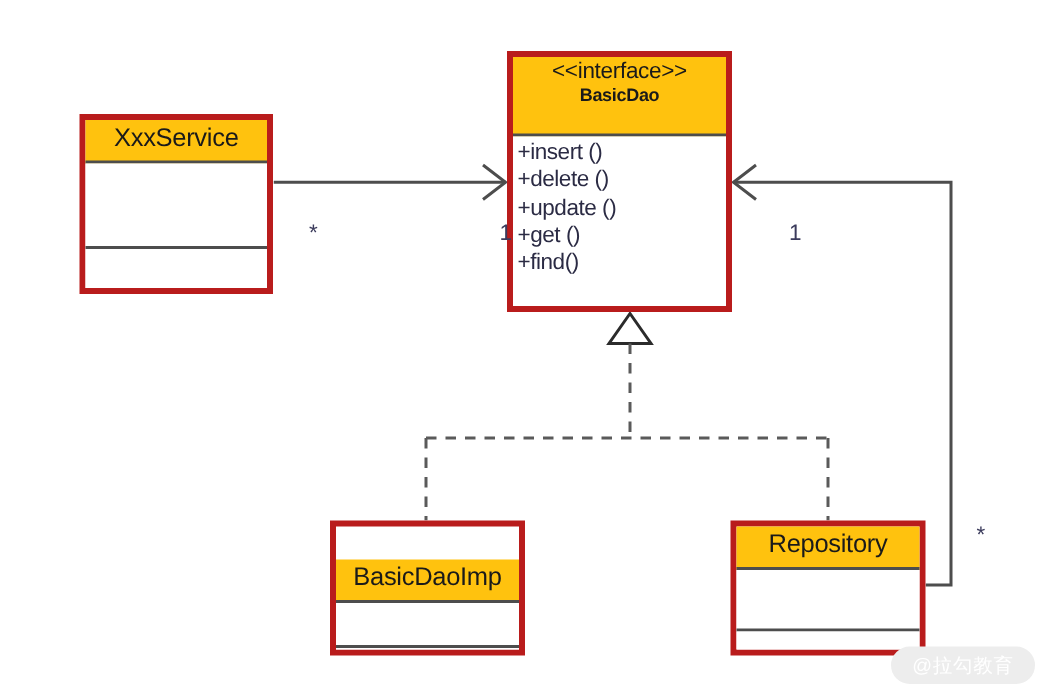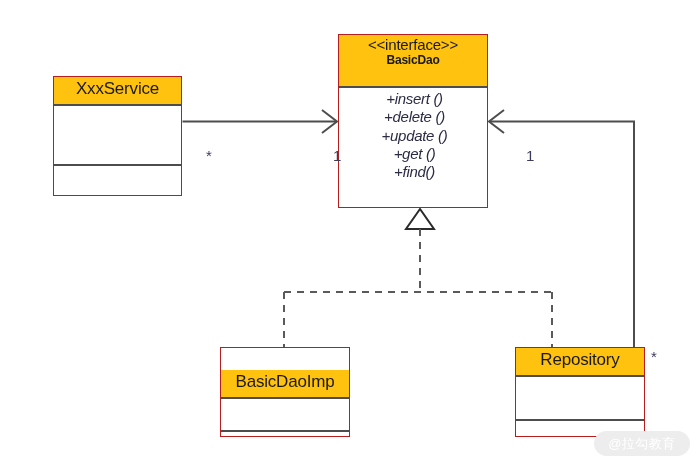--- a/index.html
+++ b/index.html
@@ -26,21 +26,21 @@
     top: 0;
     width: 698px;
     height: 460px;
     pointer-events: none;
   }
 
   
   .uml-class {
     position: absolute;
     box-sizing: border-box;
-    border: 1px solid #b91c1c;
+    border: 4px solid #b91c1c;
     background: #ffffff;
     display: flex;
     flex-direction: column;
   }
   .uml-header {
     background: #FFC20E;
     border-bottom: 2px solid #4d4d4d;
     box-sizing: border-box;
     text-align: center;
     color: #1a1a1a;
@@ -72,26 +72,24 @@
     border-bottom: 2px solid #4d4d4d;
   }
   .uml-ops {
     box-sizing: border-box;
     background: #ffffff;
     padding: 2px 0 2px 3px;
     flex: 1 1 auto;
   }
   .op-row {
     font-size: 15px;
-    font-style: italic;
     color: #2b2b44;
     line-height: 1.22;
     white-space: pre;
     letter-spacing: -0.3px;
-    text-align: center;
   }
 
   
   .mult {
     position: absolute;
     font-size: 15px;
     color: #3b3b5c;
     line-height: 1;
     user-select: none;
   }
@@ -159,21 +157,21 @@
   </div>
 
   <div class="uml-class" id="cls-basic-dao-imp" style="left:220px; top:347px; width:130px; height:90px;">
     <div class="uml-header single" style="height:29px;margin-top:22px;">
       <span class="cls-name">BasicDaoImp</span>
     </div>
     <div class="uml-compartment divided" style="height:29px;"></div>
     <div class="uml-compartment"></div>
   </div>
 
-  <div class="uml-class" id="cls-repository" style="left:515px; top:347px; width:130px; height:90px;">
+  <div class="uml-class" id="cls-repository" style="left:487px; top:347px; width:130px; height:90px;">
     <div class="uml-header single" style="height:29px;">
       <span class="cls-name">Repository</span>
     </div>
     <div class="uml-compartment divided" style="height:29px;"></div>
     <div class="uml-compartment"></div>
   </div>
 
   <div class="mult" style="left:206px; top:148px;">*</div>
 
   <div class="mult" style="left:333px; top:148px;">1</div>

